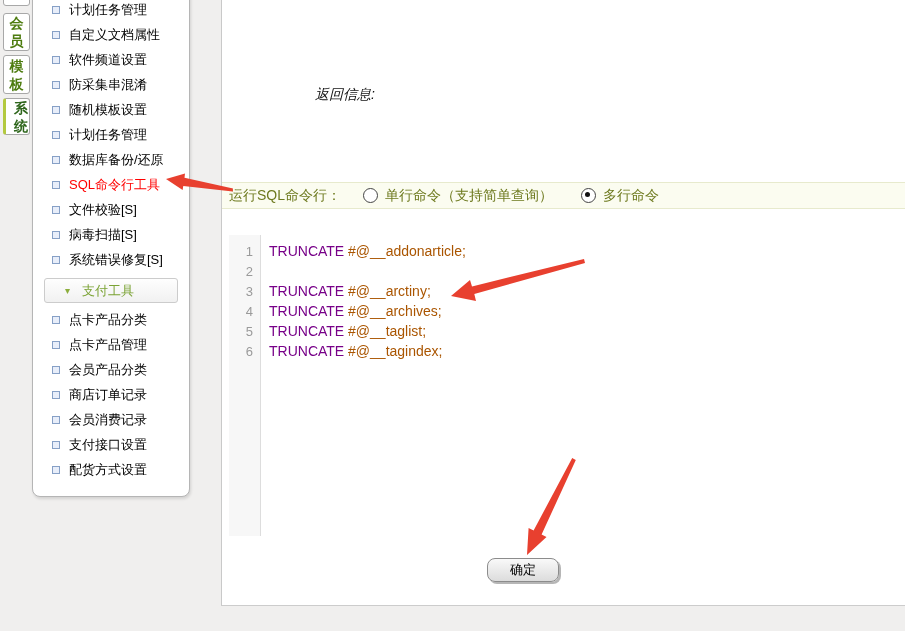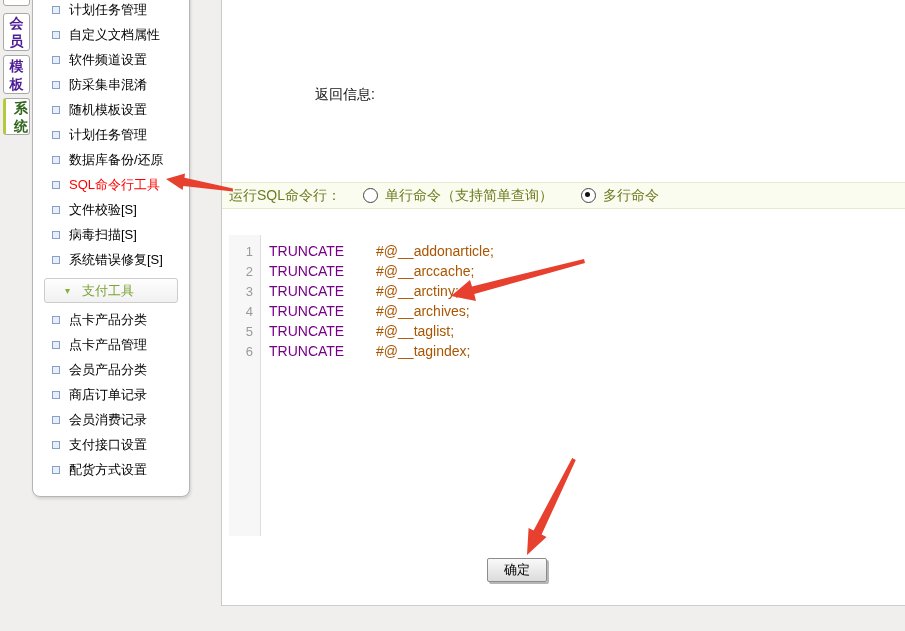--- a/index.html
+++ b/index.html
@@ -5,21 +5,21 @@
   html,body{margin:0;padding:0;background:#f0efee;}
   .page{position:relative;width:905px;height:631px;overflow:hidden;
         font-family:"Liberation Sans",sans-serif;background:#f0efee;}
 
   
   .tab{position:absolute;left:3px;width:27px;background:#fff;
        border:1px solid #a8a8a8;border-radius:3px;box-sizing:border-box;
        display:flex;align-items:center;justify-content:center;cursor:pointer;}
   .tab-partial{top:-16px;height:22px;}
   .tab-label{width:16px;text-align:center;font-size:14px;font-weight:bold;
-             color:#4c1d95;line-height:18px;word-break:break-all;}
+             color:#4d7c0f;line-height:18px;word-break:break-all;}
   .tab.active{border-left:3px solid var(--tab-accent);}
   .tab.active .tab-label{color:var(--tab-active);}
 
   
   .menu-panel{position:absolute;left:32px;top:-14px;width:158px;height:511px;
               background:#fff;border:1px solid #b5b5b5;border-radius:8px;
               box-shadow:1px 2px 3px rgba(0,0,0,.12);box-sizing:border-box;
               padding-top:10px;}
   .menu-item{display:flex;align-items:center;height:25px;padding-left:19px;
              font-size:13px;color:#000;cursor:pointer;}
@@ -29,21 +29,21 @@
   .menu-section{margin:6px 11px 4px 11px;height:23px;border:1px solid #ccc;
                 border-radius:3px;background:linear-gradient(#fefefe,#f1f1f1);
                 display:flex;align-items:center;padding-left:20px;cursor:pointer;
                 font-size:13px;color:var(--section-green);}
   .menu-section .chev{font-size:10px;margin-right:12px;color:#8cae3c;}
 
   
   .content{position:absolute;left:221px;top:0;width:684px;height:606px;
            background:#fff;border-left:1px solid #c9c9c9;
            border-bottom:1px solid #ccc;box-sizing:border-box;}
-  .return-info{position:absolute;left:93px;top:86px;font-size:14px;color:#111;}
+  .return-info{position:absolute;left:93px;top:86px;font-size:14px;color:#111;font-style:italic;}
 
   .command-bar{position:absolute;left:0;top:182px;width:100%;height:27px;
                background:#fbfcf0;border-top:1px solid #e7eacd;
                border-bottom:1px solid #e7eacd;box-sizing:border-box;
                display:flex;align-items:center;padding-left:7px;
                font-size:14px;color:var(--olive);}
   .cmd-label{margin-right:22px;}
   .radio-option{display:flex;align-items:center;gap:7px;margin-right:28px;cursor:pointer;}
   .radio{width:13px;height:13px;border-radius:50%;border:1px solid #444;
          background:#fff;position:relative;flex:0 0 auto;}
@@ -52,25 +52,25 @@
 
   .editor{position:absolute;left:7px;top:235px;right:0;height:301px;}
   .gutter-bg{position:absolute;left:0;top:0;bottom:0;width:31px;
              background:#f7f7f7;border-right:1px solid #ddd;}
   .lines{position:relative;padding-top:6px;}
   .code-line{display:flex;height:20px;align-items:center;}
   .ln{width:31px;text-align:right;padding-right:7px;box-sizing:border-box;
       color:#9a9a9a;font-size:13px;flex:0 0 auto;}
   .code{padding-left:9px;font-size:14px;white-space:pre;}
   .kw{color:var(--sql-keyword);}
-  .tbl{color:var(--sql-table);margin-left:28px;}
-
-  .confirm-btn{position:absolute;left:265px;top:558px;width:60px;height:24px;
+  .tbl{color:var(--sql-table);}
+
+  .confirm-btn{position:absolute;left:265px;top:558px;width:72px;height:24px;
                background:linear-gradient(#f9f9f9,#dcdcdc);
-               border:1px solid #8c8c8c;border-radius:2px;
+               border:1px solid #8c8c8c;border-radius:8px;
                box-shadow:2px 2px 0 rgba(110,110,110,.5);
                font-size:13px;color:#000;cursor:pointer;
                font-family:"Liberation Sans",sans-serif;}
 
   .arrows{position:absolute;left:0;top:0;pointer-events:none;z-index:50;}
 </style>
 </head>
 <body>
 
 <div class="page">
@@ -187,21 +187,20 @@
 
     <div class="editor">
       <div class="gutter-bg"></div>
       <div class="lines" id="lines">
           <div class="code-line">
     <span class="ln">1</span>
     <span class="code"><span class="kw">TRUNCATE</span><span> </span><span class="tbl">#@__addonarticle;</span></span>
   </div>
           <div class="code-line">
     <span class="ln">2</span>
-    <span class="code"><span class="kw">TRUNCATE</span><span> </span><span class="tbl">#@__arccache;</span></span>
   </div>
           <div class="code-line">
     <span class="ln">3</span>
     <span class="code"><span class="kw">TRUNCATE</span><span> </span><span class="tbl">#@__arctiny;</span></span>
   </div>
           <div class="code-line">
     <span class="ln">4</span>
     <span class="code"><span class="kw">TRUNCATE</span><span> </span><span class="tbl">#@__archives;</span></span>
   </div>
           <div class="code-line">

